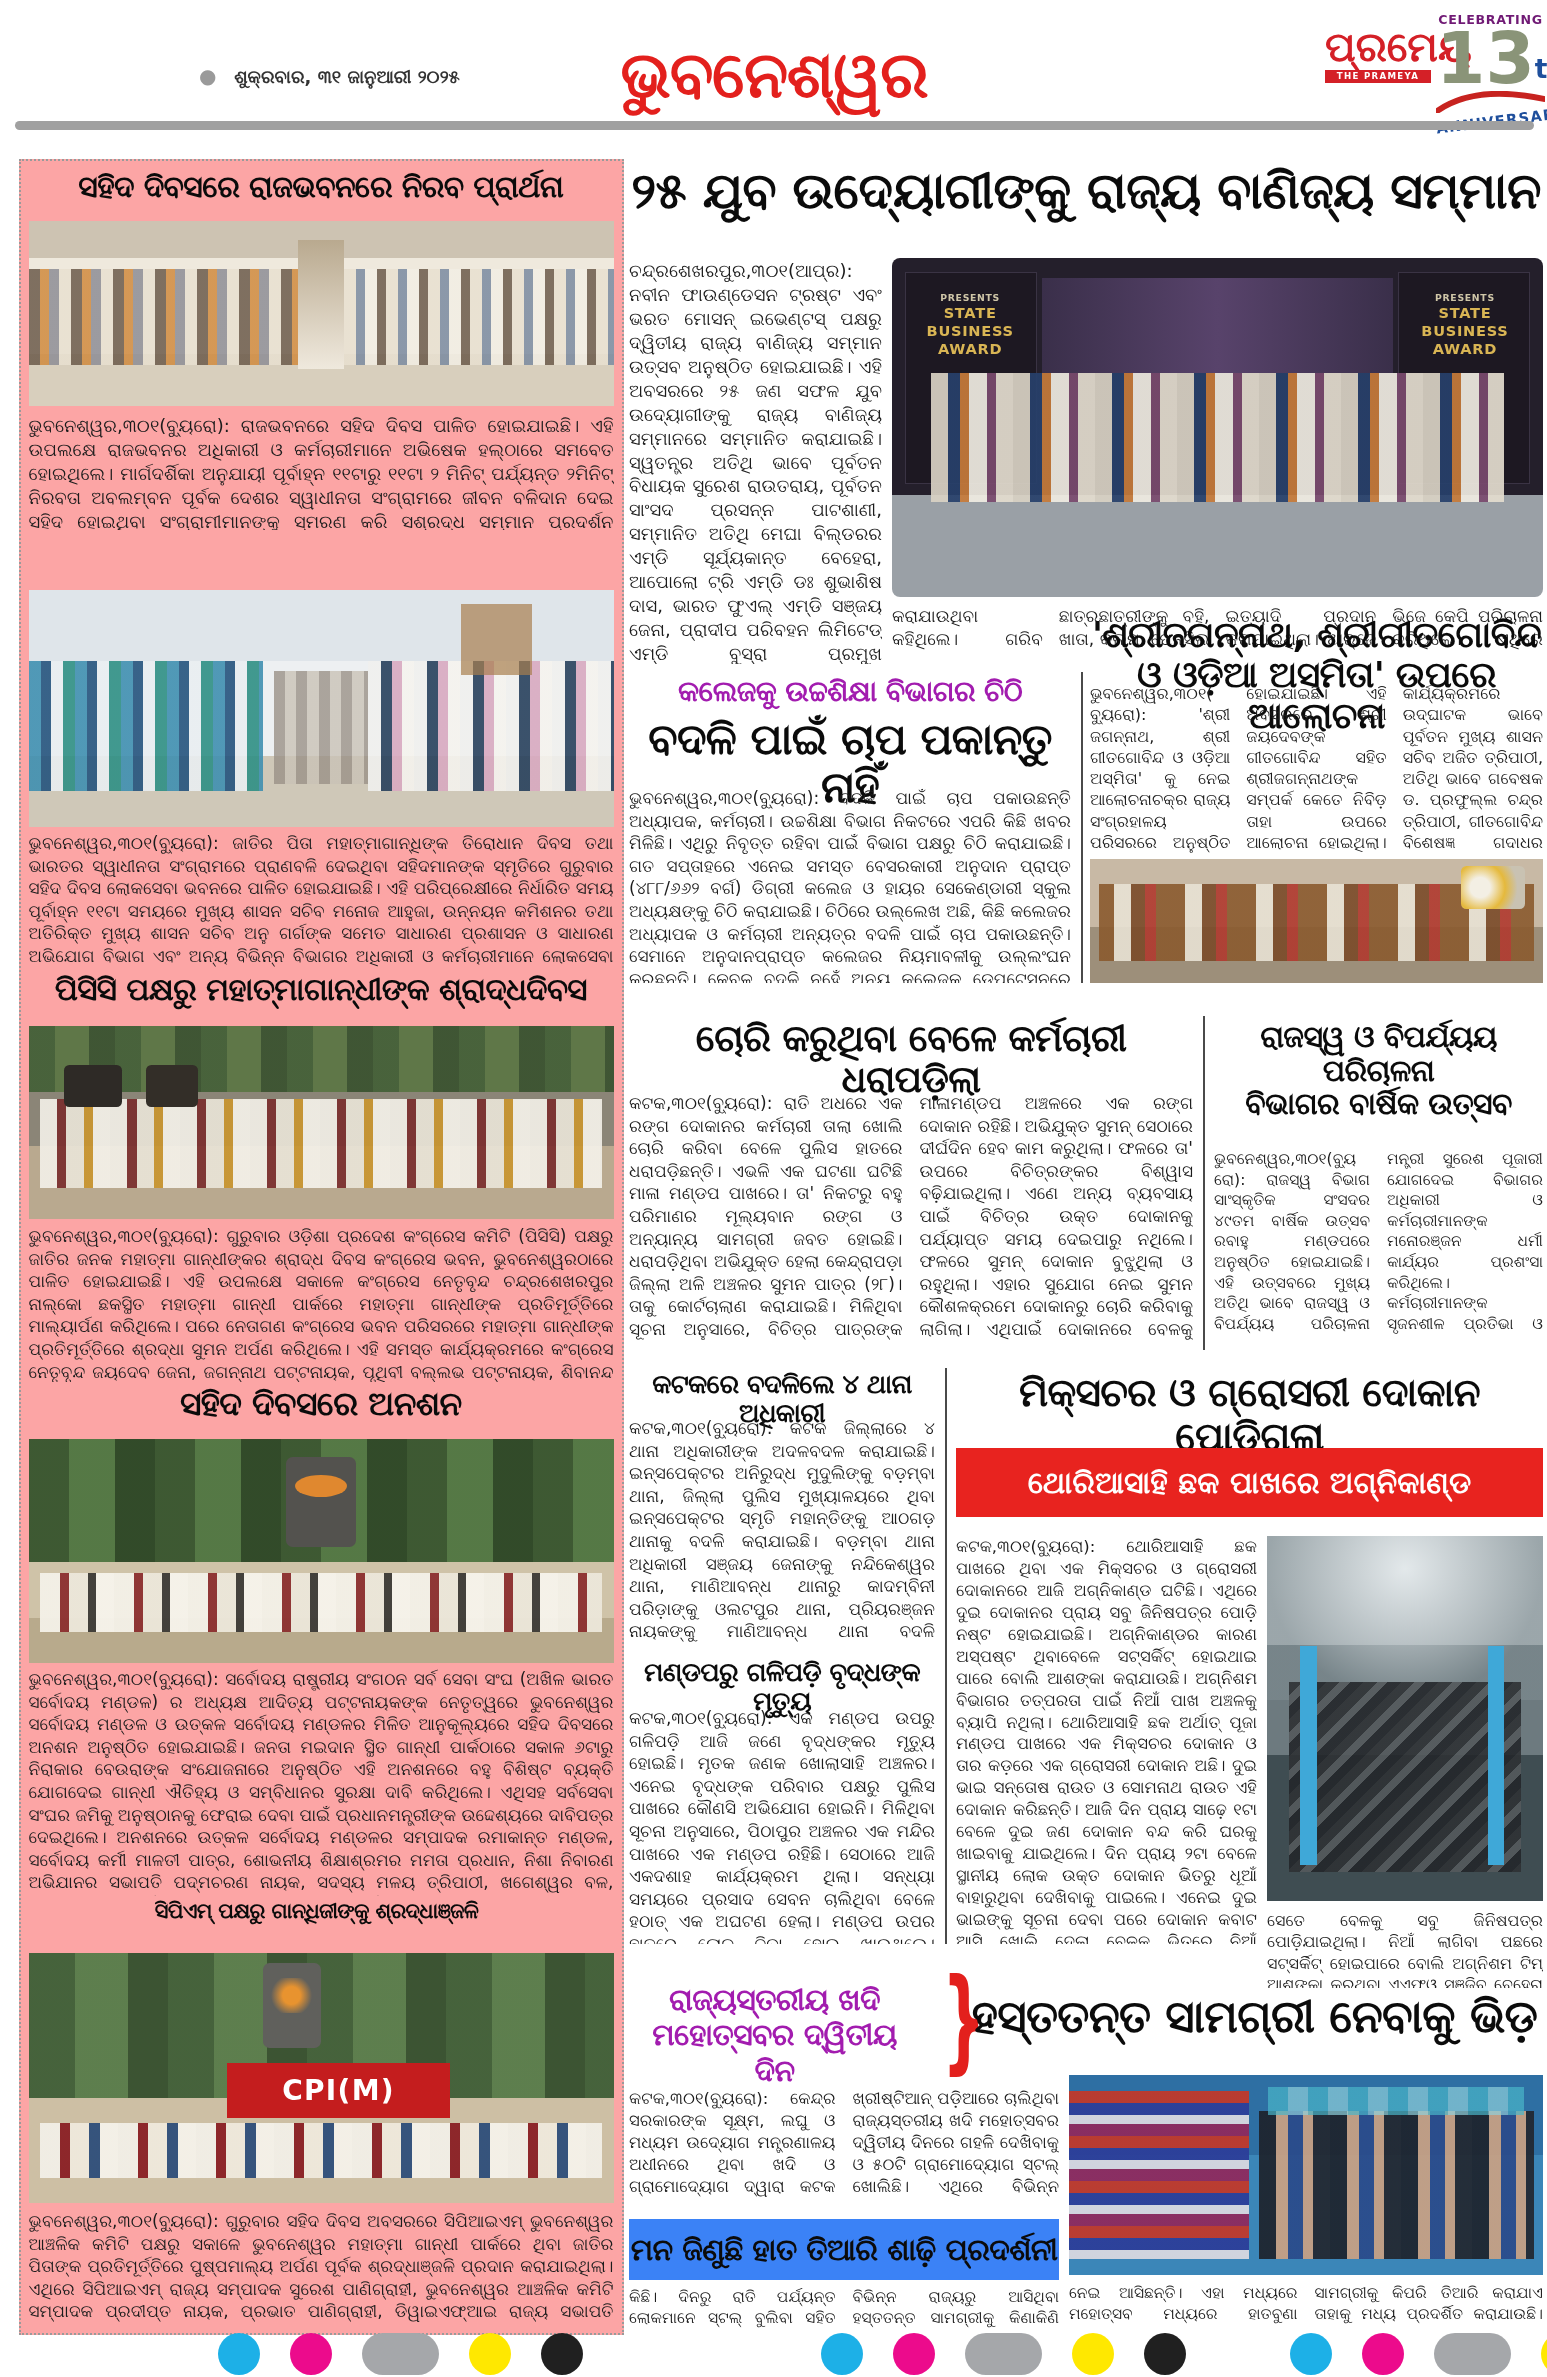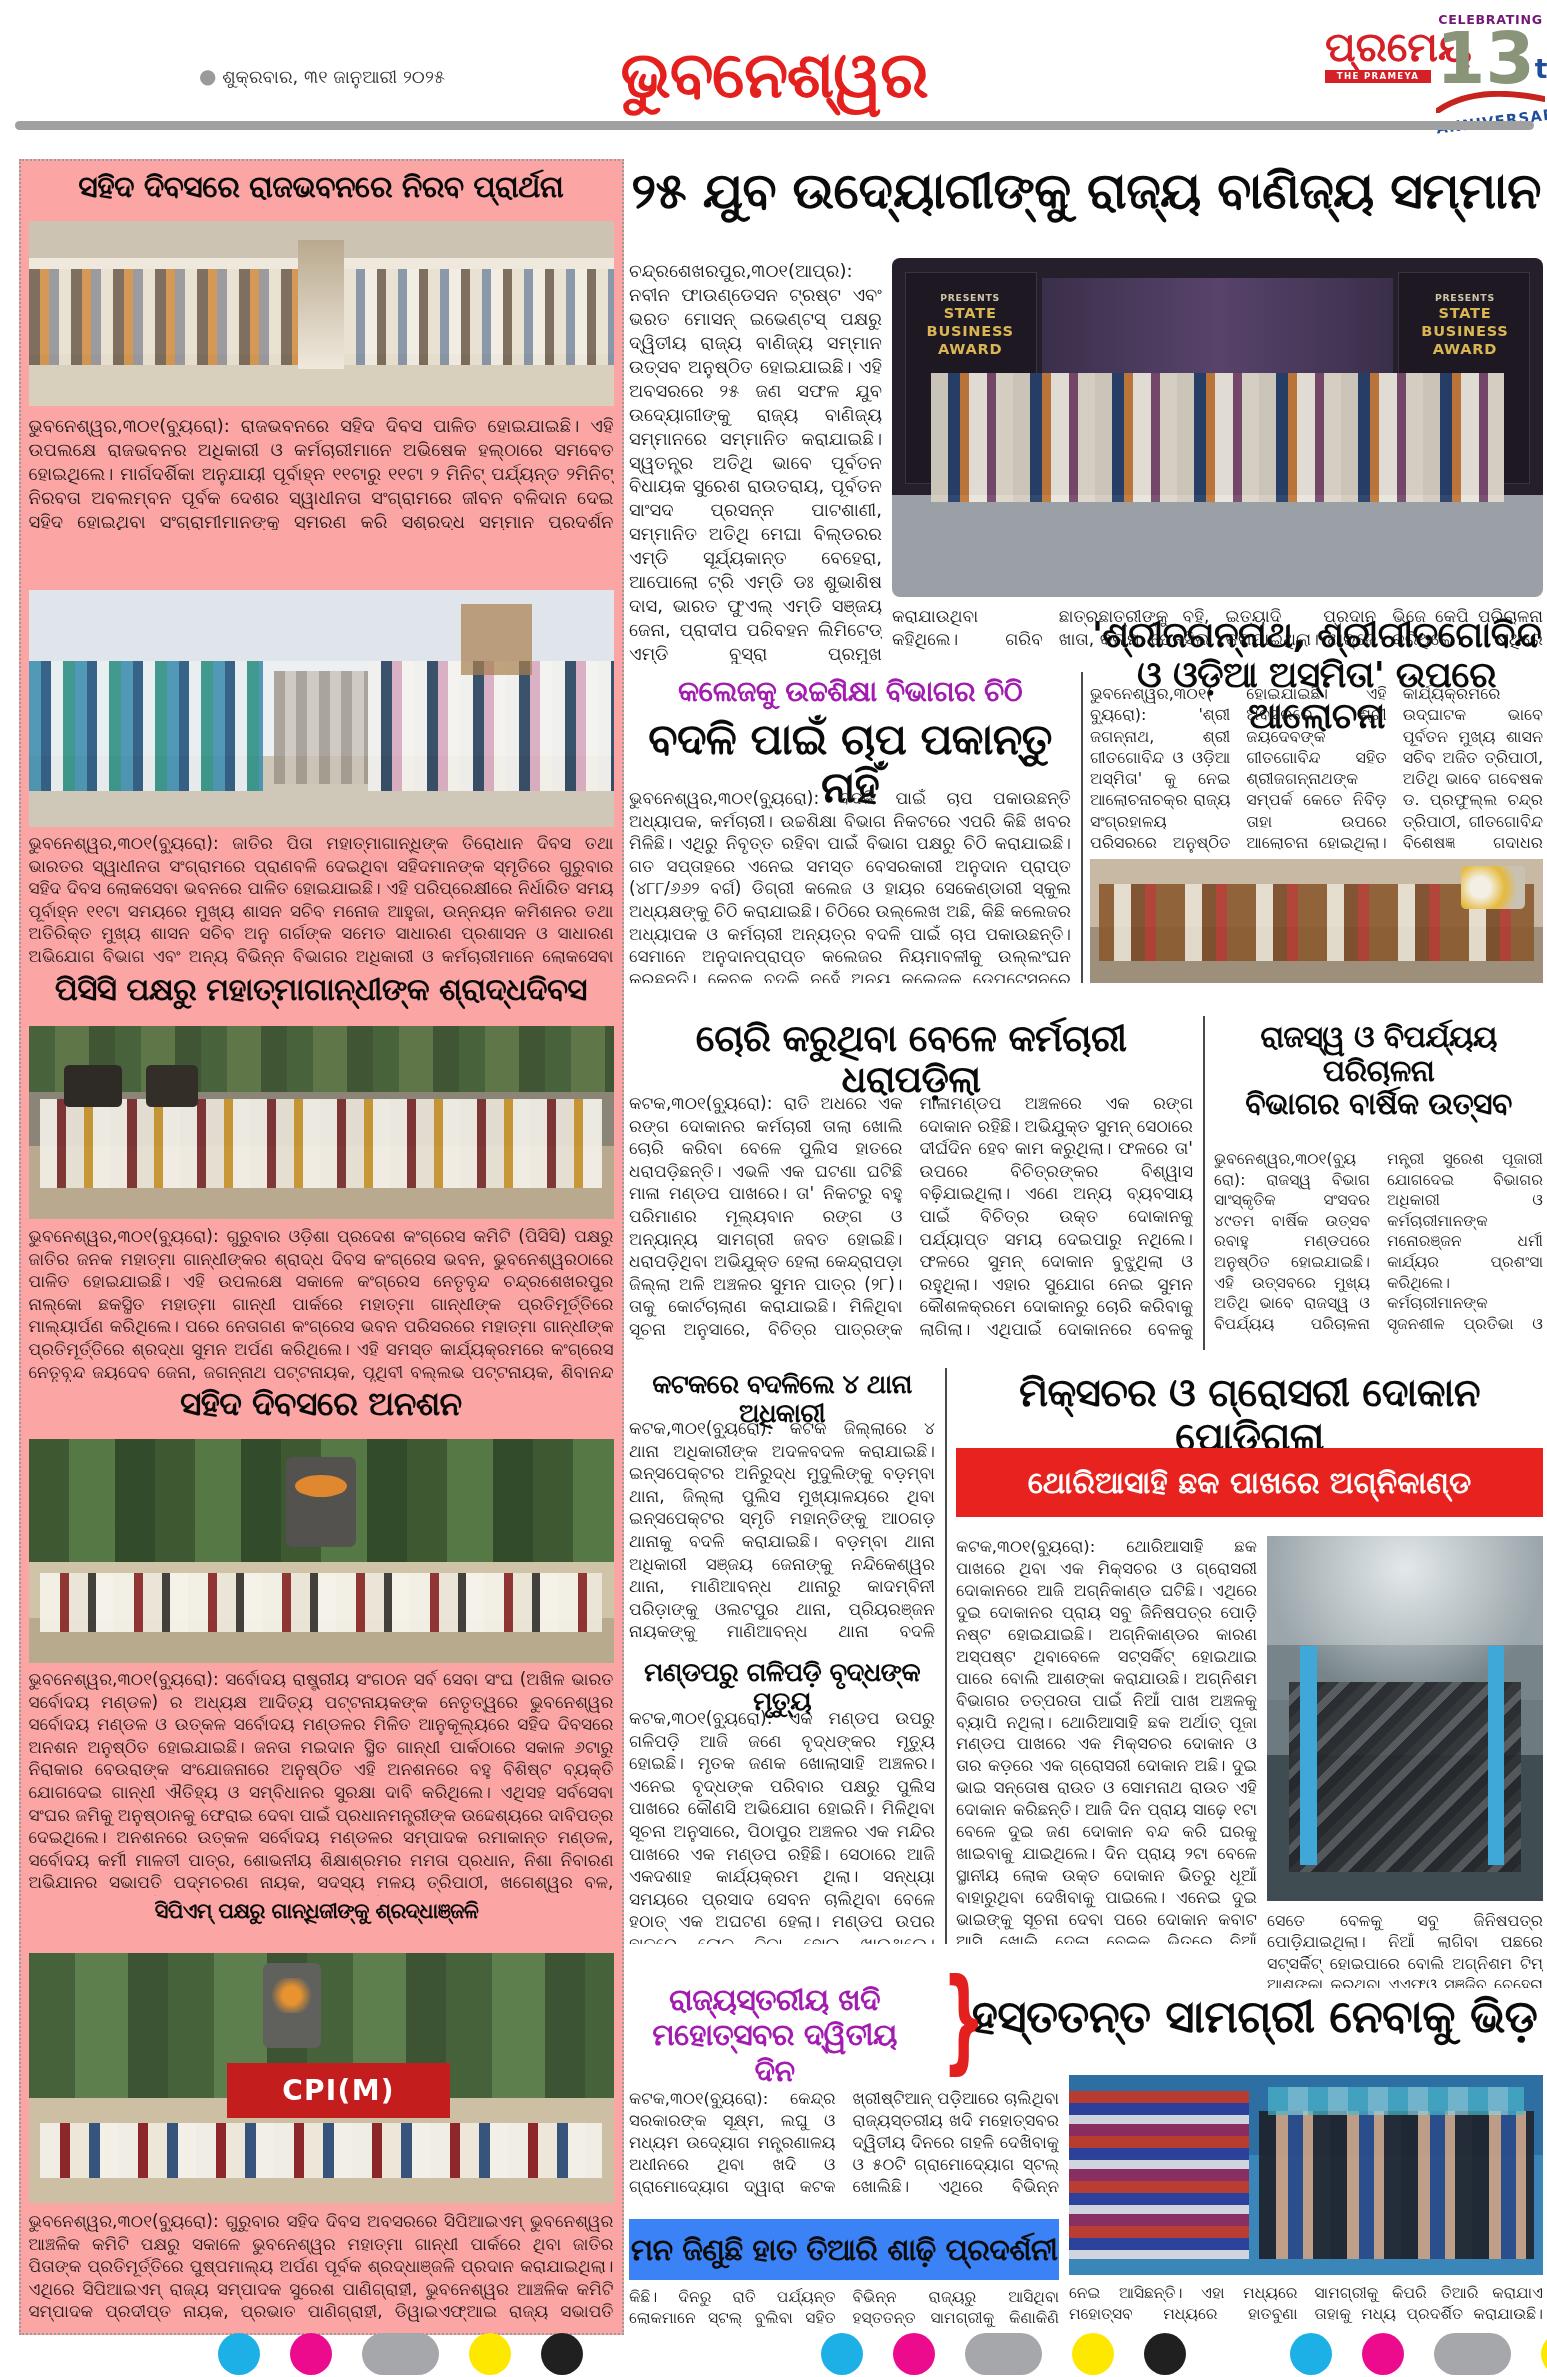--- a/index.html
+++ b/index.html
@@ -24,21 +24,21 @@
   .banner span{color:#ffffff;font-weight:bold;}
   .goldtxt{color:#d9b554;font-weight:bold;text-align:center;line-height:1.25;letter-spacing:0.7px;}
 </style>
 </head>
 <body>
 
 <div id="page">
 
   <div class="abs" style="left:199px;top:64px;font-size:18px;color:#333;">
     <span style="color:#9a9a9a;font-size:20px;">●</span>
-    <span style="font-weight:normal;letter-spacing:0;">ଶୁକ୍ରବାର, ୩୧ ଜାନୁଆରୀ ୨୦୨୫</span>
+    <span style="font-weight:bold;letter-spacing:0;margin-left:12px;">ଶୁକ୍ରବାର, ୩୧ ଜାନୁଆରୀ ୨୦୨୫</span>
   </div>
 
   <div class="abs" style="left:50%;top:38px;transform:translateX(-50%);font-size:64px;font-weight:bold;color:#e3201d;letter-spacing:-1.3px;">ଭୁବନେଶ୍ୱର</div>
 
   <div class="abs" style="left:1325px;top:26.5px;width:106px;text-align:center;">
     <div style="font-size:41px;font-weight:bold;color:#d42027;line-height:1;">ପ୍ରମେୟ</div>
     <div style="margin-top:2.6px;background:#d42027;color:#fff;font-size:8.6px;font-weight:bold;padding:1.3px 0;letter-spacing:1.3px;">THE PRAMEYA</div>
   </div>
 
   <div class="abs" style="left:1436px;top:12px;width:109px;text-align:center;">

